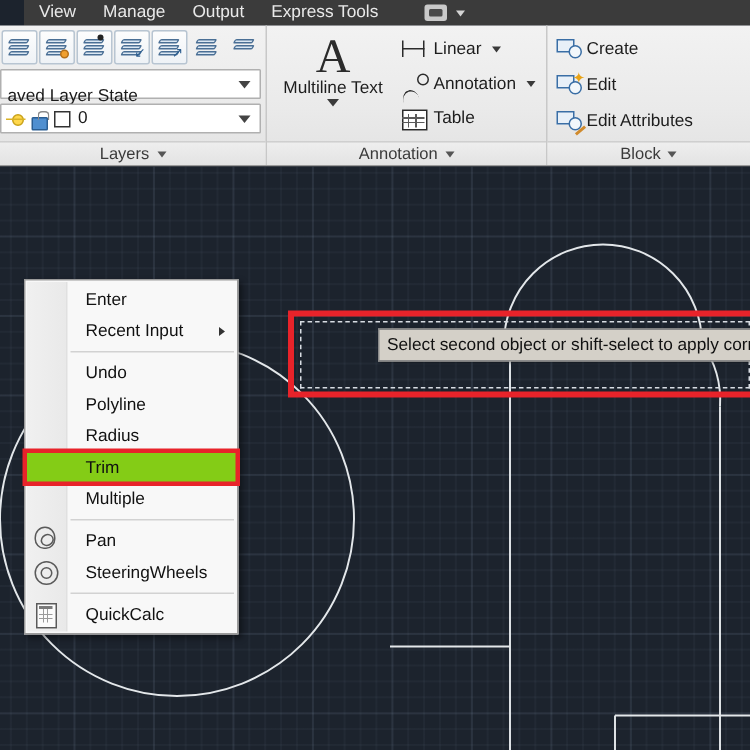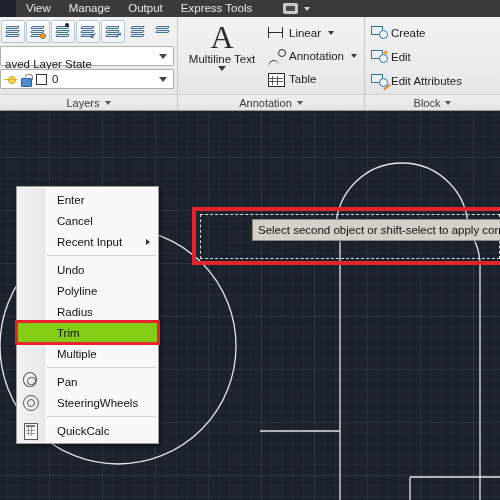--- a/index.html
+++ b/index.html
@@ -490,23 +490,20 @@
     <div class="tooltip">Select second object or shift-select to apply corne</div>
   </div>
 
   <div class="ctxmenu">
     <div class="ctx-gutter"></div>
 
     <div class="ctx-item">
       <span>Enter</span>
     </div>
     <div class="ctx-item">
-      <span>Cancel</span>
-    </div>
-    <div class="ctx-item">
       <span>Recent Input</span>
       <span class="arrow"></span>
     </div>
 
     <div class="ctx-sep"></div>
 
     <div class="ctx-item">
       <span>Undo</span>
     </div>
     <div class="ctx-item">

